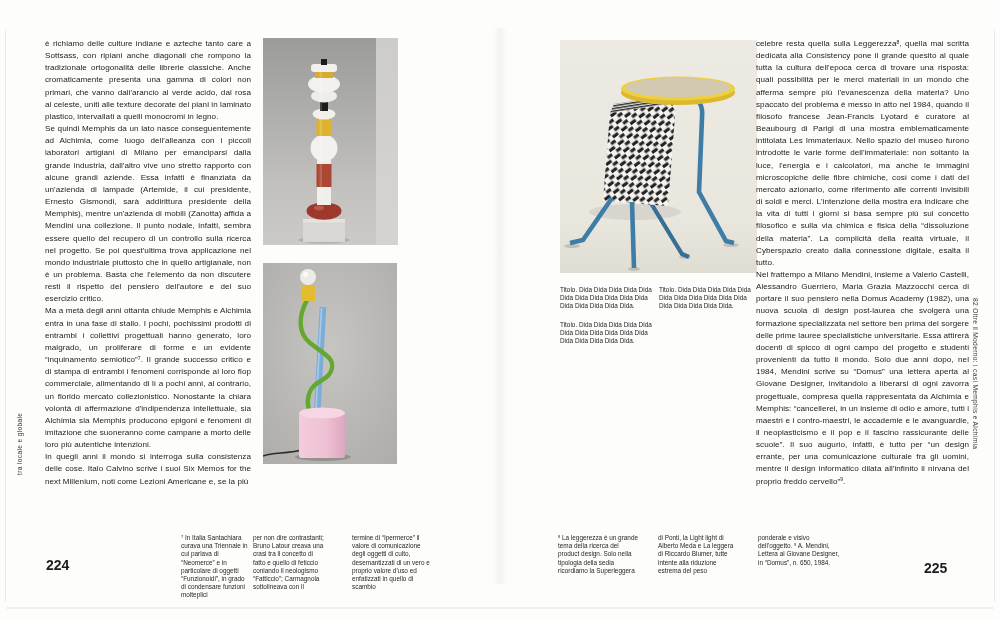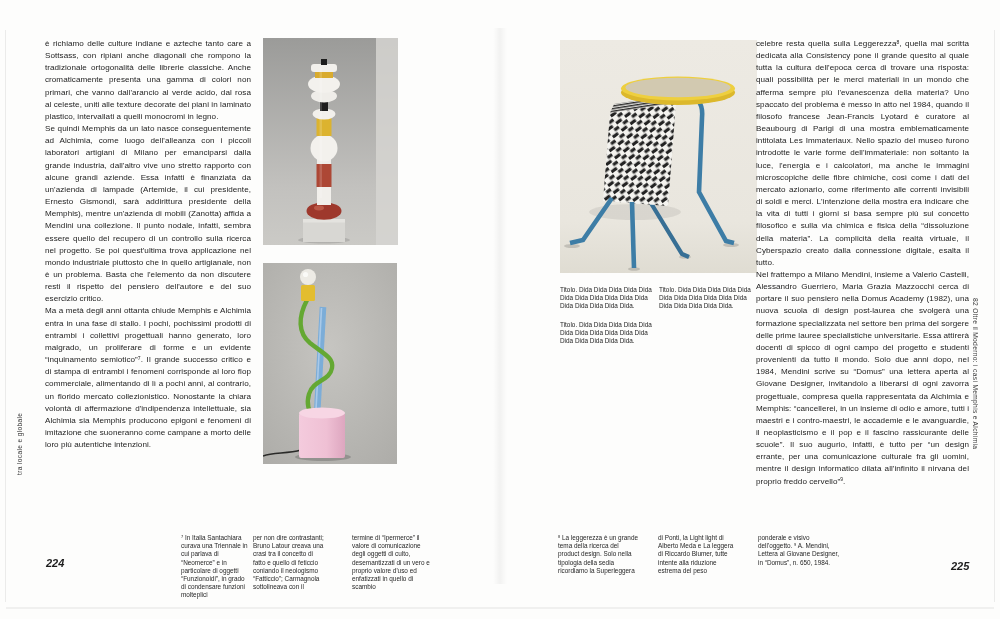--- a/index.html
+++ b/index.html
@@ -8,21 +8,21 @@
   .edge-v{position:absolute;top:30px;height:572px;width:1px;background:rgba(0,0,0,0.07);}
   .edge-b{position:absolute;left:6px;width:988px;top:607px;height:2px;background:rgba(0,0,0,0.05);}
   .gutter{position:absolute;left:493px;top:28px;width:14px;height:556px;
           background:linear-gradient(90deg,rgba(0,0,0,0) 0%,rgba(0,0,0,0.045) 50%,rgba(0,0,0,0) 100%);}
   .bodycol{position:absolute;font-size:8.1px;line-height:12.15px;text-align:justify;color:#232323;letter-spacing:0.04px;}
   .bodycol p{margin:0;}
   .run-sup{font-size:0.62em;position:relative;top:-0.45em;line-height:0;}
   .run-i{}
   .smalltext{position:absolute;font-size:6.4px;line-height:8.2px;color:#262626;text-align:left;}
   .footnote{top:534px;}
-  .pagenum{position:absolute;font-size:11px;font-weight:bold;color:#1d1d1d;font-style:italic;}
+  .pagenum{position:absolute;font-size:14px;font-weight:bold;color:#1d1d1d;}
   .vlabel{position:absolute;font-size:6.6px;letter-spacing:0.35px;color:#3a3a3a;white-space:nowrap;}
   .vlabel-left{writing-mode:vertical-rl;transform:rotate(180deg);}
   .vlabel-right{writing-mode:vertical-rl;}
   .figure{position:absolute;}
   .figure svg{display:block;}
 </style>
 </head>
 <body>
 
 <div class="spread">
@@ -33,20 +33,21 @@
   <div class="gutter"></div>
 
   <div>
 
     <div class="vlabel vlabel-left" style="left:16px;top:383px;height:92px;">tra locale e globale</div>
 
     <div class="bodycol" style="left:45px;top:38px;width:206px;">
       <p><span>è richiamo delle culture indiane e azteche tanto care a Sottsass, con ripiani anche diagonali che rompono la tradizionale ortogonalità delle librerie classiche. Anche cromaticamente presenta una gamma di colori non primari, che vanno dall'arancio al verde acido, dal rosa al celeste, uniti alle texture decorate dei piani in laminato plastico, intervallati a quelli monocromi in legno.</span></p>
       <p><span>Se quindi Memphis da un lato nasce conseguentemente ad Alchimia, come luogo dell'alleanza con i piccoli laboratori artigiani di Milano per emanciparsi dalla grande industria, dall'altro vive uno stretto rapporto con alcune grandi aziende. Essa infatti è finanziata da un'azienda di lampade (Artemide, il cui presidente, Ernesto Gismondi, sarà addirittura presidente della Memphis), mentre un'azienda di mobili (Zanotta) affida a Mendini una collezione. Il punto nodale, infatti, sembra essere quello del recupero di un controllo sulla ricerca nel progetto. Se poi quest'ultima trova applicazione nel mondo industriale piuttosto che in quello artigianale, non è un problema. Basta che l'elemento da non discutere resti il rispetto del pensiero dell'autore e del suo esercizio critico.</span></p>
       <p><span>Ma a metà degli anni ottanta chiude Memphis e Alchimia entra in una fase di stallo. I pochi, pochissimi prodotti di entrambi i collettivi progettuali hanno generato, loro malgrado, un proliferare di forme e un evidente “inquinamento semiotico”</span><span class="run-sup">7</span><span>. Il grande successo critico e di stampa di entrambi i fenomeni corrisponde al loro flop commerciale, alimentando di lì a pochi anni, al contrario, un florido mercato collezionistico. Nonostante la chiara volontà di affermazione d'indipendenza intellettuale, sia Alchimia sia Memphis producono epigoni e fenomeni di imitazione che suoneranno come campane a morto delle loro più autentiche intenzioni.</span></p>
+      <p><span>In quegli anni il mondo si interroga sulla consistenza delle cose. Italo Calvino scrive i suoi </span><span class="run-i">Six Memos for the next Millenium</span><span>, noti come </span><span class="run-i">Lezioni Americane</span><span> e, se la più</span></p>
     </div>
 
     <div class="figure" style="left:263px;top:38px;width:135px;height:207px;" role="img" aria-label="Ceramic totem sculpture with stacked white, yellow, black and brick-red elements on a grey studio backdrop">
       <svg width="135" height="207" viewBox="0 0 135 207">
         <defs>
           <linearGradient id="tbg" x1="0" y1="0" x2="0" y2="1">
             <stop offset="0" stop-color="#9b9b99"></stop>
               <stop offset="0.72" stop-color="#c2c1be"></stop>
               <stop offset="1" stop-color="#cbcac6"></stop>
           </linearGradient>
@@ -158,18 +159,18 @@
 
     <div class="bodycol" style="left:756px;top:38px;width:213px;">
       <p><span>celebre resta quella sulla Leggerezza</span><span class="run-sup">8</span><span>, quella mai scritta dedicata alla </span><span class="run-i">Consistency</span><span> pone il grande quesito al quale tutta la cultura dell'epoca cerca di trovare una risposta: quali possibilità per le merci materiali in un mondo che afferma sempre più l'evanescenza della materia? Uno spaccato del problema è messo in atto nel 1984, quando il filosofo francese Jean-Francis Lyotard è curatore al Beaubourg di Parigi di una mostra emblematicamente intitolata </span><span class="run-i">Les Immateriaux</span><span>. Nello spazio del museo furono introdotte le varie forme dell'immateriale: non soltanto la luce, l'energia e i calcolatori, ma anche le immagini microscopiche delle fibre chimiche, così come i dati del mercato azionario, come riferimento alle correnti invisibili di soldi e merci. L'intenzione della mostra era indicare che la vita di tutti i giorni si basa sempre più sul concetto filosofico e sulla via chimica e fisica della “dissoluzione della materia”. La complicità della realtà virtuale, il Cyberspazio creato dalla connessione digitale, esalta il tutto.</span></p>
       <p><span>Nel frattempo a Milano Mendini, insieme a Valerio Castelli, Alessandro Guerriero, Maria Grazia Mazzocchi cerca di portare il suo pensiero nella Domus Academy (1982), una nuova scuola di design post-laurea che svolgerà una formazione specializzata nel settore ben prima del sorgere delle prime lauree specialistiche universitarie. Essa attirerà docenti di spicco di ogni campo del progetto e studenti provenienti da tutto il mondo. Solo due anni dopo, nel 1984, Mendini scrive su “Domus” una lettera aperta al Giovane Designer, invitandolo a liberarsi di ogni zavorra progettuale, compresa quella rappresentata da Alchimia e Memphis: “cancellerei, in un insieme di odio e amore, tutti i maestri e i contro-maestri, le accademie e le avanguardie, il neoplasticismo e il pop e il fascino rassicurante delle scuole”. Il suo augurio, infatti, è tutto per “un design errante, per una comunicazione culturale fra gli uomini, mentre il design informatico dilata all'infinito il nirvana del proprio freddo cervello”</span><span class="run-sup">9</span><span>.</span></p>
     </div>
 
     <div class="smalltext footnote" style="left:558px;width:80px;"><span class="run-sup">8</span><span> La leggerezza è un grande tema della ricerca del product design. Solo nella tipologia della sedia ricordiamo la </span><span class="run-i">Superleggera</span></div>
     <div class="smalltext footnote" style="left:658px;width:80px;"><span>di Ponti, la </span><span class="run-i">Light light</span><span> di Alberto Meda e </span><span class="run-i">La leggera</span><span> di Riccardo Blumer, tutte intente alla riduzione estrema del peso</span></div>
     <div class="smalltext footnote" style="left:758px;width:84px;"><span>ponderale e visivo dell'oggetto. </span><span class="run-sup">9</span><span> A. Mendini, </span><span class="run-i">Lettera al Giovane Designer</span><span>, in “Domus”, n. 650, 1984.</span></div>
 
-    <div class="pagenum" style="left:924px;top:560px;margin-left:27px;">225</div>
+    <div class="pagenum" style="left:924px;top:560px;">225</div>
 
     <div class="vlabel vlabel-right" style="left:972px;top:298px;height:200px;">82 Oltre il Moderno: i casi Memphis e Alchimia</div>
   </div>
 
 </div>
 
 </body></html>

